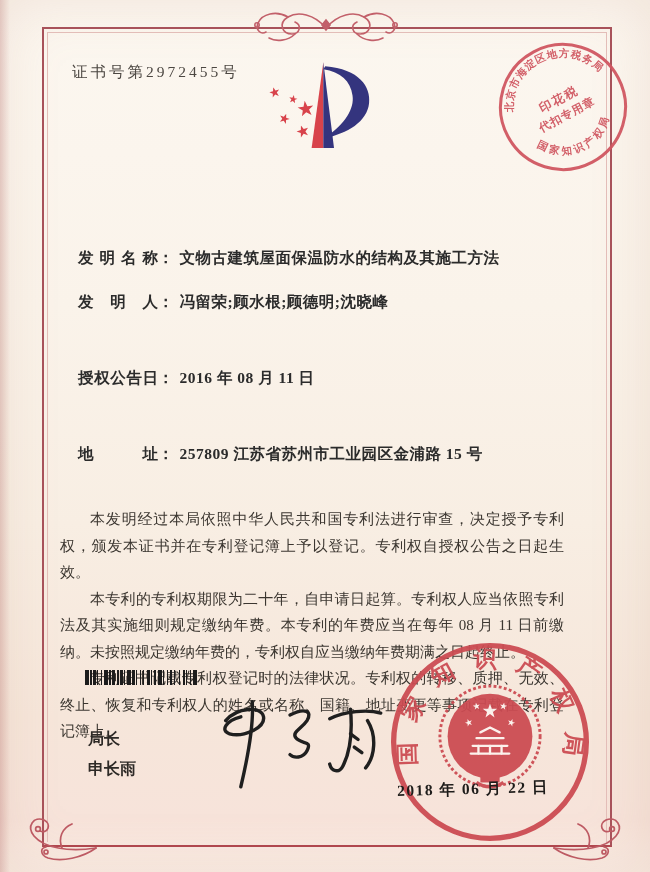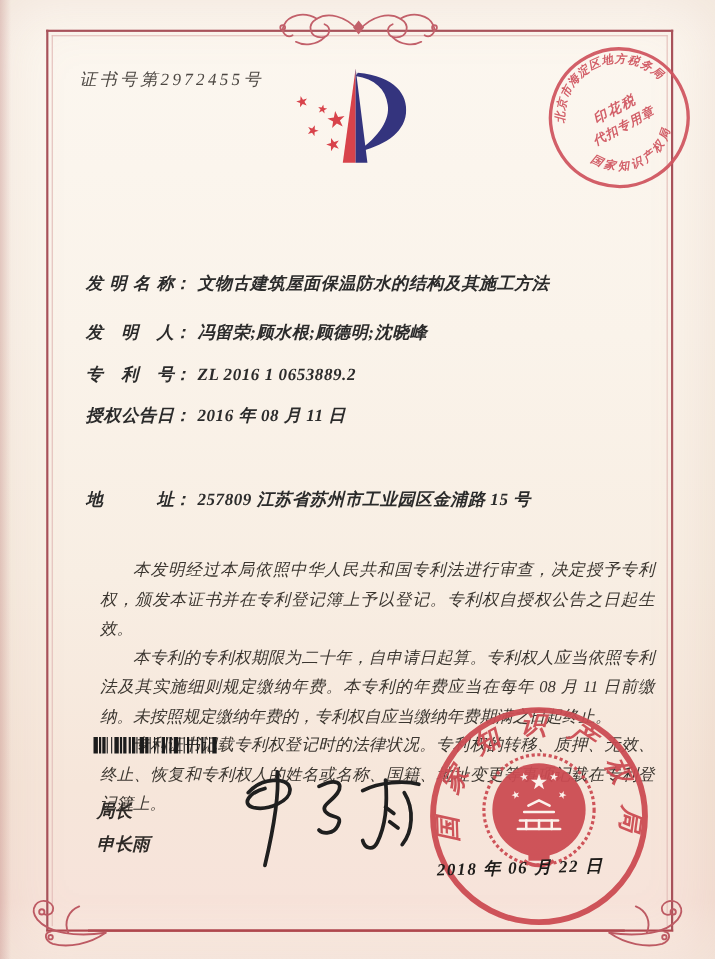--- a/index.html
+++ b/index.html
@@ -1,42 +1,41 @@
 <!DOCTYPE html>
 <html style="--seal-red: #cc4b52; --frame-red: #a8525a; --frame-light: #e3bdb8; --line-red: #b0474e;"><head>
 <meta charset="utf-8">
 <style>
   html,body{margin:0;padding:0;background:#e8e0d6;}
   #certificate{
     position:relative;width:650px;height:872px;overflow:hidden;
     font-family:"Liberation Serif","DejaVu Serif",serif;
     background:linear-gradient(180deg,#fcf7f0 0%,#faf3ea 35%,#f8eee3 60%,#f6e6da 82%,#f7e3da 94%,#fbeee6 100%);
     box-shadow:inset 0 0 60px rgba(190,140,110,.18);
-    font-style:italic;
   }
   #certificate::before{content:"";position:absolute;left:0;top:0;width:10px;height:100%;
     background:linear-gradient(90deg,rgba(170,90,90,.25),rgba(170,90,90,0));}
   
   .frame1{position:absolute;left:42px;top:27px;right:38px;bottom:25px;
     border-left:2px solid var(--frame-red);border-right:2px solid var(--frame-red);
     border-top:2px solid var(--frame-red);border-bottom:2px solid var(--line-red);}
   .frame2{position:absolute;left:3px;top:3px;right:3px;bottom:3px;
     border-left:1px solid var(--frame-light);border-right:1px solid var(--frame-light);
     border-top:1px solid var(--frame-light);border-bottom:none;}
   .abs{position:absolute;}
   
   .cert-no{left:72px;top:62px;font-size:15.5px;letter-spacing:3px;color:#4c4742;}
   .title{left:0;right:0;top:165px;text-align:center;font-size:34px;font-weight:700;
     letter-spacing:18px;text-indent:18px;color:#272523;}
   .fieldrow{left:78px;width:520px;height:24px;font-size:15.5px;color:#2b2b2b;font-weight:600;white-space:nowrap;}
   .flabel{display:inline-block;width:80px;text-align:justify;text-align-last:justify;vertical-align:top;}
   .fcolon{display:inline-block;margin-right:6px;}
   .fvalue{font-weight:600;letter-spacing:.5px;}
   .grant-right{position:absolute;left:237px;top:0;}
-  .paras{left:91px;top:506px;width:504px;font-size:15px;line-height:26.5px;color:#3b3630;
+  .paras{left:60px;top:506px;width:504px;font-size:15px;line-height:26.5px;color:#3b3630;
     text-align:justify;font-weight:500;}
   .paras p{margin:0;text-indent:2em;}
   .director{left:88px;top:724px;font-size:16px;color:#2e2a27;line-height:30px;font-weight:600;}
   .footer-page{left:0;right:0;top:814px;text-align:center;font-size:13px;color:#45403b;letter-spacing:1px;}
   .seal-date{left:383px;top:779px;width:180px;text-align:center;font-size:15.5px;font-weight:700;
     color:#1e1c1a;letter-spacing:1.5px;transform:rotate(-1.5deg);z-index:6;}
   .bottom-line{left:80px;right:82px;top:845px;height:2px;background:var(--line-red);}
   .barcode{left:85px;top:670px;width:162px;height:15px;display:flex;align-items:stretch;}
   .barcode span{display:block;height:100%;}
   svg{overflow:visible;}
@@ -121,23 +120,20 @@
       <text x="75" y="88" text-anchor="middle" font-size="12" letter-spacing="1" font-weight="700">代扣专用章</text>
     </g>
   </svg>
 
 
   <div class="abs fieldrow" style="top:248px;">
     <span class="flabel">发明名称</span><span class="fcolon">：</span><span class="fvalue">文物古建筑屋面保温防水的结构及其施工方法</span>
   </div>
   <div class="abs fieldrow" style="top:292px;">
     <span class="flabel">发明人</span><span class="fcolon">：</span><span class="fvalue">冯留荣;顾水根;顾德明;沈晓峰</span>
-  </div>
-  <div class="abs fieldrow" style="top:330px;">
-    <span class="flabel">专利号</span><span class="fcolon">：</span><span class="fvalue">ZL 2016 1 0653889.2</span>
   </div>
   <div class="abs fieldrow" style="top:368px;">
     <span class="flabel">授权公告日</span><span class="fcolon">：</span><span class="fvalue">2016 年 08 月 11 日</span>
   </div>
   <div class="abs fieldrow" style="top:444px;">
     <span class="flabel">地址</span><span class="fcolon">：</span><span class="fvalue">257809 江苏省苏州市工业园区金浦路 15 号</span>
   </div>
 
   <div class="abs paras">
     <p>本发明经过本局依照中华人民共和国专利法进行审查，决定授予专利权，颁发本证书并在专利登记簿上予以登记。专利权自授权公告之日起生效。</p>

